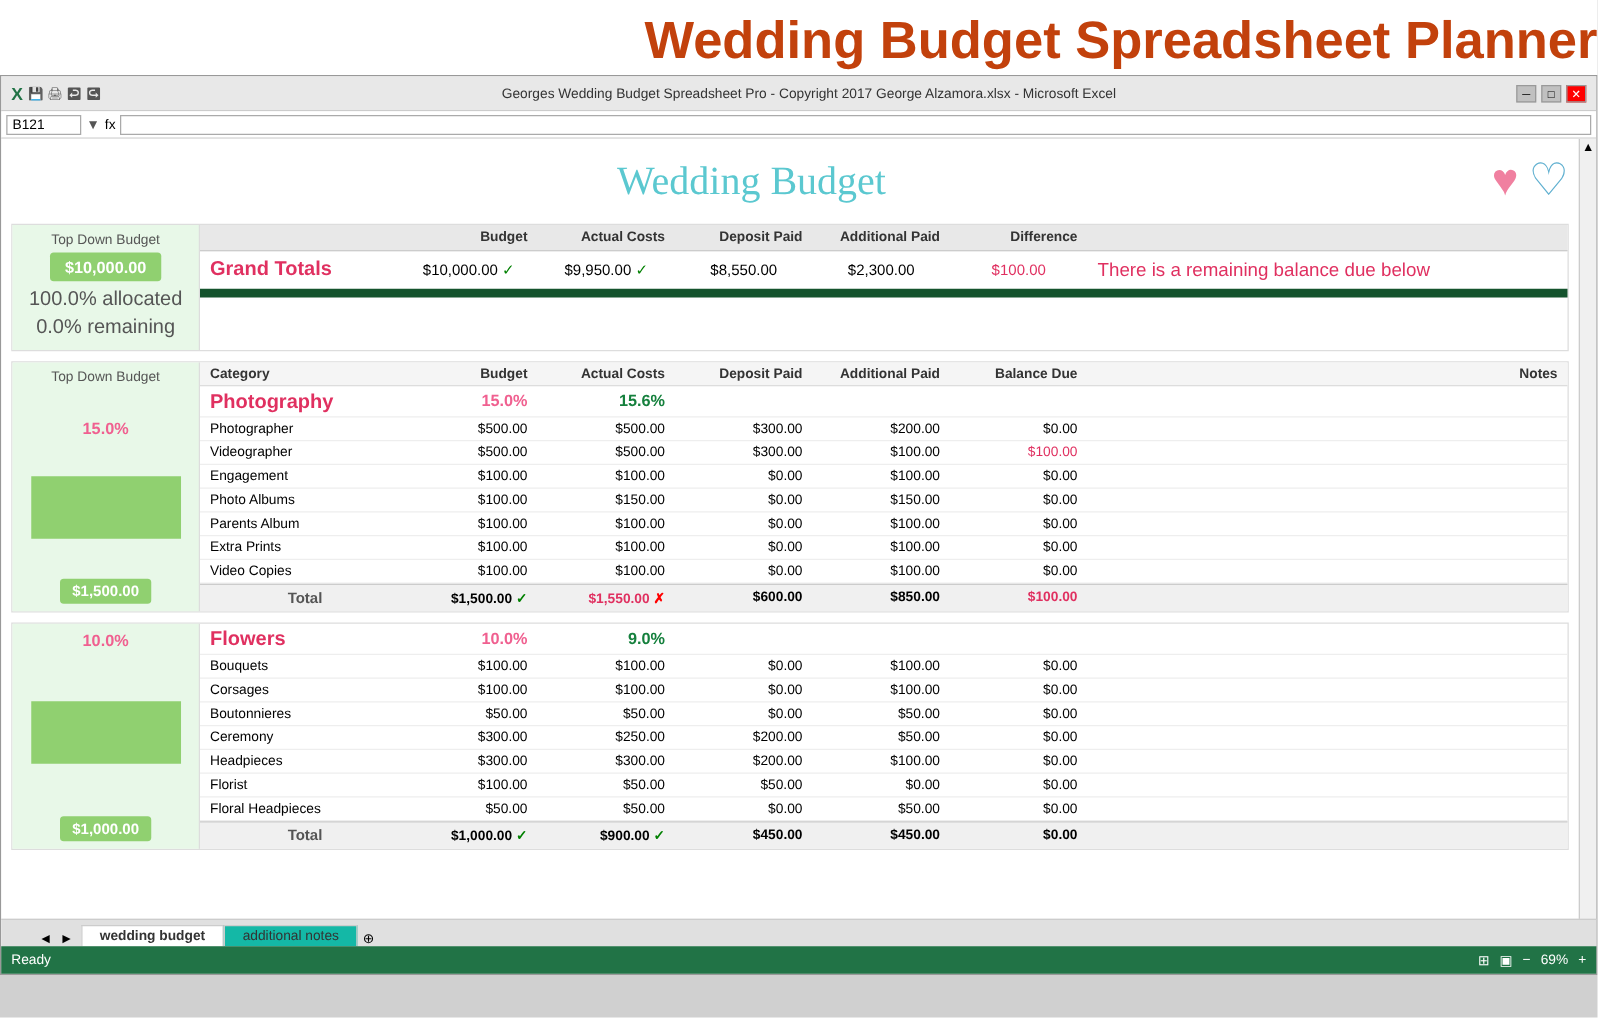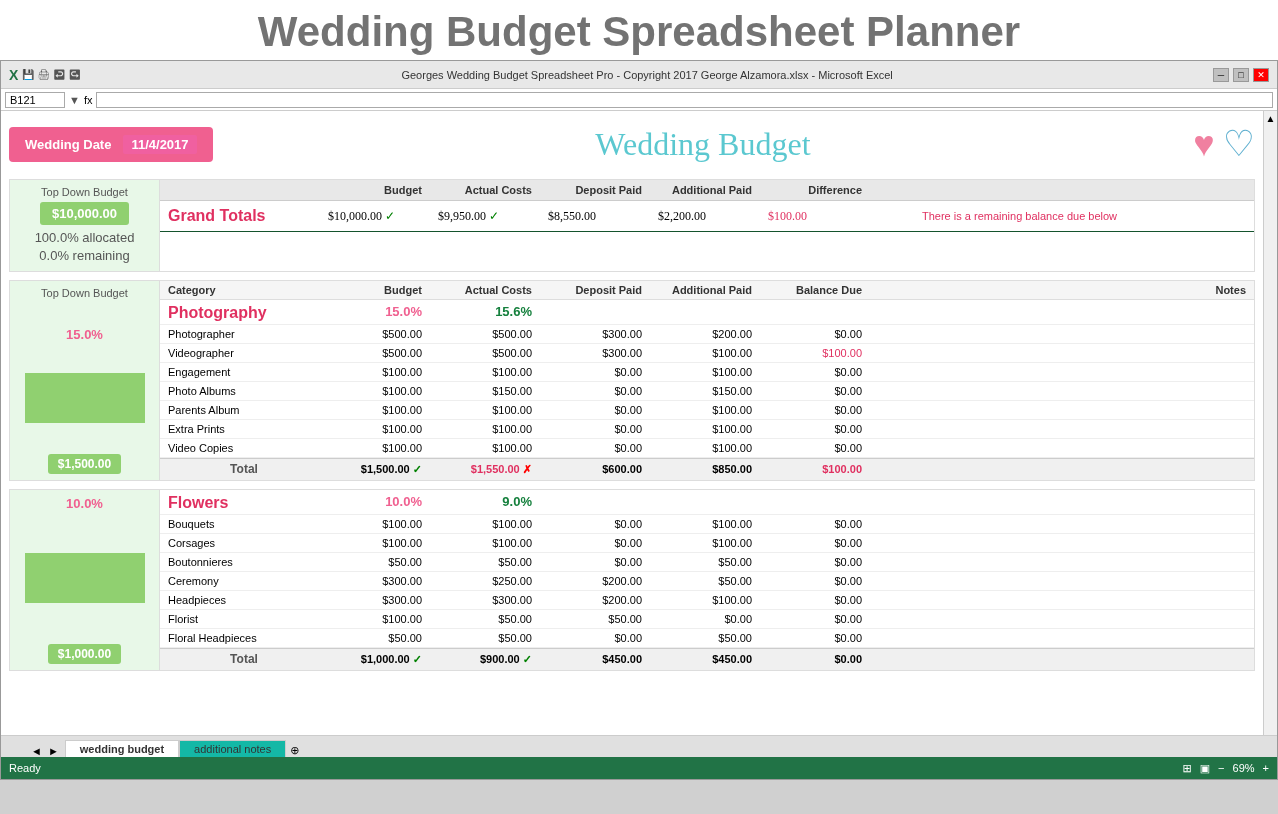--- a/index.html
+++ b/index.html
@@ -1,23 +1,23 @@
 <!DOCTYPE html>
 <html><head>
   <meta charset="utf-8">
   <style>
     * { margin: 0; padding: 0; box-sizing: border-box; }
     body { font-family: Arial, sans-serif; background: #d0d0d0; width: 1278px; height: 814px; overflow: hidden; font-size: 12px; }
 
     
     #main-title {
-      text-align: center;
+      text-align: right;
       font-size: 42px;
       font-weight: bold;
-      color: #737373;
+      color: #c2410c;
       background: white;
       padding: 8px 0 4px 0;
     }
 
     
     #excel-window {
       background: #f0f0f0;
       border: 1px solid #999;
       height: 720px;
       position: relative;
@@ -133,41 +133,41 @@
       min-width: 150px;
       background: #e8f8e8;
       border-right: 1px solid #ddd;
       display: flex;
       flex-direction: column;
       align-items: center;
       padding: 6px 4px;
     }
     .panel-label { font-size: 11px; color: #555; text-align: center; margin-bottom: 4px; }
     .budget-box { background: #90d070; color: white; font-weight: bold; padding: 4px 12px; border-radius: 3px; font-size: 13px; margin-bottom: 4px; }
-    .alloc-text { font-size: 13px; color: #555; text-align: center; line-height: 1.4; }
+    .alloc-text { font-size: 16px; color: #555; text-align: center; line-height: 1.4; }
 
     #right-panel { flex: 1; }
     .table-header-row {
       display: flex;
       background: #e8e8e8;
       border-bottom: 1px solid #ccc;
       padding: 4px 0;
     }
     .th { font-weight: bold; font-size: 11px; color: #333; text-align: right; padding: 0 8px; }
     .th.left { text-align: left; }
 
     .grand-total-row {
       display: flex;
       align-items: center;
       padding: 6px 0;
-      border-bottom: 1px solid #14532d;
+      border-bottom: 7px solid #14532d;
     }
     .gt-label { font-size: 16px; font-weight: bold; color: #e03060; padding-left: 8px; }
-    .gt-val { font-size: 12px; text-align: left; padding: 0 8px; font-family: Liberation Serif, serif; }
-    .gt-note { font-size: 11px; color: #e03060; padding-left: 8px; margin-left: 44px; }
+    .gt-val { font-size: 12px; text-align: center; padding: 0 8px; }
+    .gt-note { font-size: 15px; color: #e03060; padding-left: 8px; }
 
     .category-section {
       display: flex;
       border: 1px solid #ddd;
       margin-bottom: 8px;
     }
 
     .cat-left {
       width: 150px;
       min-width: 150px;
@@ -305,24 +305,20 @@
     <input id="cell-ref" type="text" value="B121" style="">
     <span style="font-size:11px;color:#555;">▼</span>
     <span style="font-size:11px;">fx</span>
     <input id="formula-input" type="text" value="" style="">
   </div>
 
   <div id="content-area">
     <div id="spreadsheet">
 
       <div id="wb-header">
-        <div id="wedding-date-block">
-          <span id="wedding-date-label">Wedding Date</span>
-          <span id="wedding-date-value">11/4/2017</span>
-        </div>
         <div id="wb-title">Wedding Budget</div>
         <div id="hearts">
           <span class="heart heart-pink">♥</span>
           <span class="heart heart-outline">♡</span>
         </div>
       </div>
 
       <div id="grand-totals-section">
         <div id="left-panel">
           <div class="panel-label">Top Down Budget</div>
@@ -337,21 +333,21 @@
             <div class="th col-deposit">Deposit Paid</div>
             <div class="th col-addl">Additional Paid</div>
             <div class="th col-balance">Difference</div>
             <div class="th col-notes"></div>
           </div>
           <div class="grand-total-row">
             <div class="gt-label col-category">Grand Totals</div>
             <div class="gt-val col-budget"><span>$10,000.00</span> <span class="check">✓</span></div>
             <div class="gt-val col-actual"><span>$9,950.00</span> <span class="check">✓</span></div>
             <div class="gt-val col-deposit">$8,550.00</div>
-            <div class="gt-val col-addl">$2,200.00</div>
+            <div class="gt-val col-addl">$2,300.00</div>
             <div class="gt-val col-balance red" style="color:#e03060;">$100.00</div>
             <div class="gt-note col-notes">There is a remaining balance due below</div>
           </div>
         </div>
       </div>
 
       <div class="category-section">
         <div class="cat-left">
           <div class="panel-label">Top Down Budget</div>
           <div class="cat-pct">15.0%</div>

